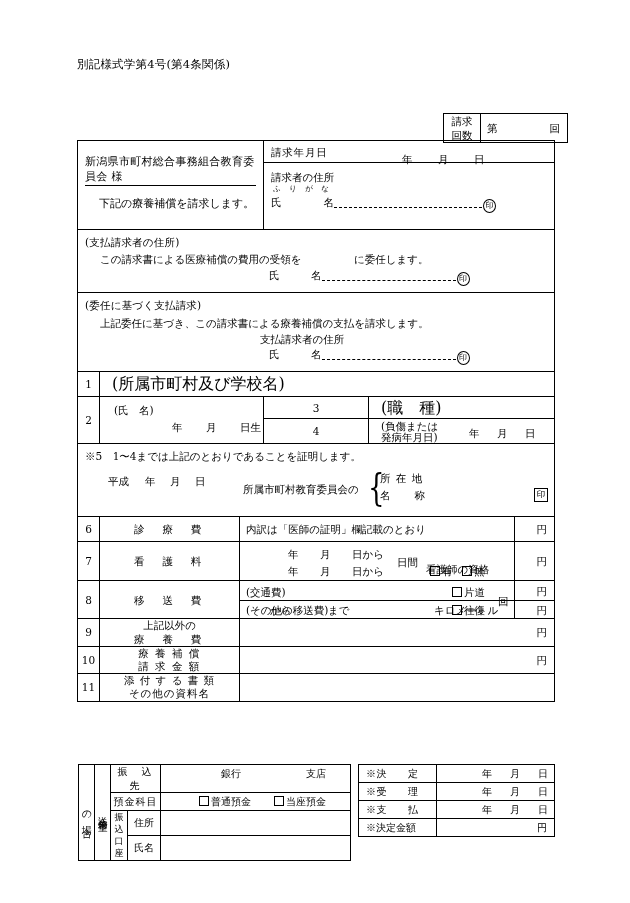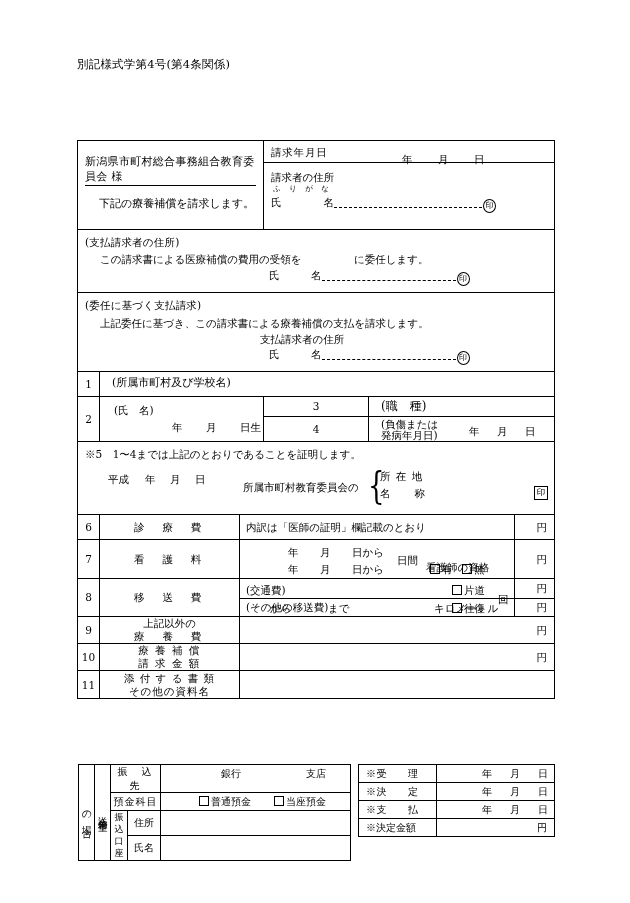--- a/index.html
+++ b/index.html
@@ -120,20 +120,34 @@
   .office-tbl{position:absolute;left:358px;top:764px;width:196px;}
   .office-tbl td{height:17px;font-size:10px;}
 </style>
 </head>
 <body>
 
 <div class="page">
 
   <div class="doc-no">別記様式学第4号(第4条関係)</div>
 
+  <table class="tbl count-box">
+    <tbody>
+        <tr>
+      <td class="c-lbl">
+        <div>請求</div>
+        <div>回数</div>
+      </td>
+      <td class="c-val">
+        <span class="dai">第</span>
+        <span class="kai">回</span>
+      </td>
+    </tr>
+  </tbody>
+    </table>
 
   <table class="tbl main-tbl">
     <colgroup>
       <col style="width:22px">
       <col style="width:80px">
       <col style="width:60px">
       <col style="width:24px">
       <col style="width:105px">
       <col style="width:60px">
       <col style="width:86px">
@@ -181,33 +195,33 @@
         <div class="l2">上記委任に基づき、この請求書による療養補償の支払を請求します。</div>
         <div class="l3" style="padding-left:175px;margin-top:2px;">支払請求者の住所</div>
         <div class="nameline" style="padding-left:184px;margin-top:1px;">
           <span>氏　　　名</span><span class="dashes" style="width:134px;"></span><span class="seal">印</span>
         </div>
       </td>
     </tr>
 
     <tr>
       <td class="num" style="height:24px;">1</td>
-      <td colspan="7" style="padding-left:12px !important;font-size:11px;">(所属市町村及び学校名)</td>
+      <td colspan="7" style="padding-left:12px !important;font-size:16px;">(所属市町村及び学校名)</td>
     </tr>
 
     <tr>
       <td class="num" rowspan="2" style="height:20px;">2</td>
       <td colspan="3" rowspan="2" style="position:relative;height:40px;">
         <div style="position:absolute;left:14px;top:6px;font-size:10.5px;">(氏　名)</div>
         <div style="position:absolute;left:72px;top:23px;font-size:10.5px;">年</div>
         <div style="position:absolute;left:106px;top:23px;font-size:10.5px;">月</div>
         <div style="position:absolute;left:140px;top:23px;font-size:10.5px;">日生</div>
       </td>
       <td class="num" style="height:19px;">3</td>
-      <td colspan="3" style="padding-left:12px !important;font-size:12px;">(職　種)</td>
+      <td colspan="3" style="padding-left:12px !important;font-size:16px;">(職　種)</td>
     </tr>
     <tr>
       <td class="num" style="height:24px;">4</td>
       <td colspan="3" style="position:relative;font-size:10.5px;">
         <div style="position:absolute;left:12px;top:1px;line-height:1.2;">(負傷または</div>
         <div style="position:absolute;left:12px;top:12px;line-height:1.2;">発病年月日)</div>
         <div style="position:absolute;left:100px;top:7px;">年</div>
         <div style="position:absolute;left:128px;top:7px;">月</div>
         <div style="position:absolute;left:156px;top:7px;">日</div>
       </td>
@@ -359,36 +373,36 @@
   </tbody>
     </table>
 
   <table class="tbl office-tbl">
     <colgroup>
         <col style="width:78px">
         <col style="width:118px">
       </colgroup>
     <tbody>
         <tr>
+      <td style="padding-left:7px !important;letter-spacing:.5px;">※決　　定</td>
+      <td style="position:relative;">
+        <span style="position:absolute;left:45px;top:2px;">年</span>
+        <span style="position:absolute;left:73px;top:2px;">月</span>
+        <span style="position:absolute;left:101px;top:2px;">日</span>
+      </td>
+    </tr>
+    <tr>
       <td style="padding-left:7px !important;letter-spacing:.5px;">※受　　理</td>
       <td style="position:relative;">
         <span style="position:absolute;left:45px;top:2px;">年</span>
         <span style="position:absolute;left:73px;top:2px;">月</span>
         <span style="position:absolute;left:101px;top:2px;">日</span>
       </td>
     </tr>
     <tr>
-      <td style="padding-left:7px !important;letter-spacing:.5px;">※決　　定</td>
-      <td style="position:relative;">
-        <span style="position:absolute;left:45px;top:2px;">年</span>
-        <span style="position:absolute;left:73px;top:2px;">月</span>
-        <span style="position:absolute;left:101px;top:2px;">日</span>
-      </td>
-    </tr>
-    <tr>
       <td style="padding-left:7px !important;letter-spacing:.5px;">※支　　払</td>
       <td style="position:relative;">
         <span style="position:absolute;left:45px;top:2px;">年</span>
         <span style="position:absolute;left:73px;top:2px;">月</span>
         <span style="position:absolute;left:101px;top:2px;">日</span>
       </td>
     </tr>
     <tr>
       <td style="padding-left:7px !important;">※決定金額</td>
       <td class="rt"><span>円</span></td>

